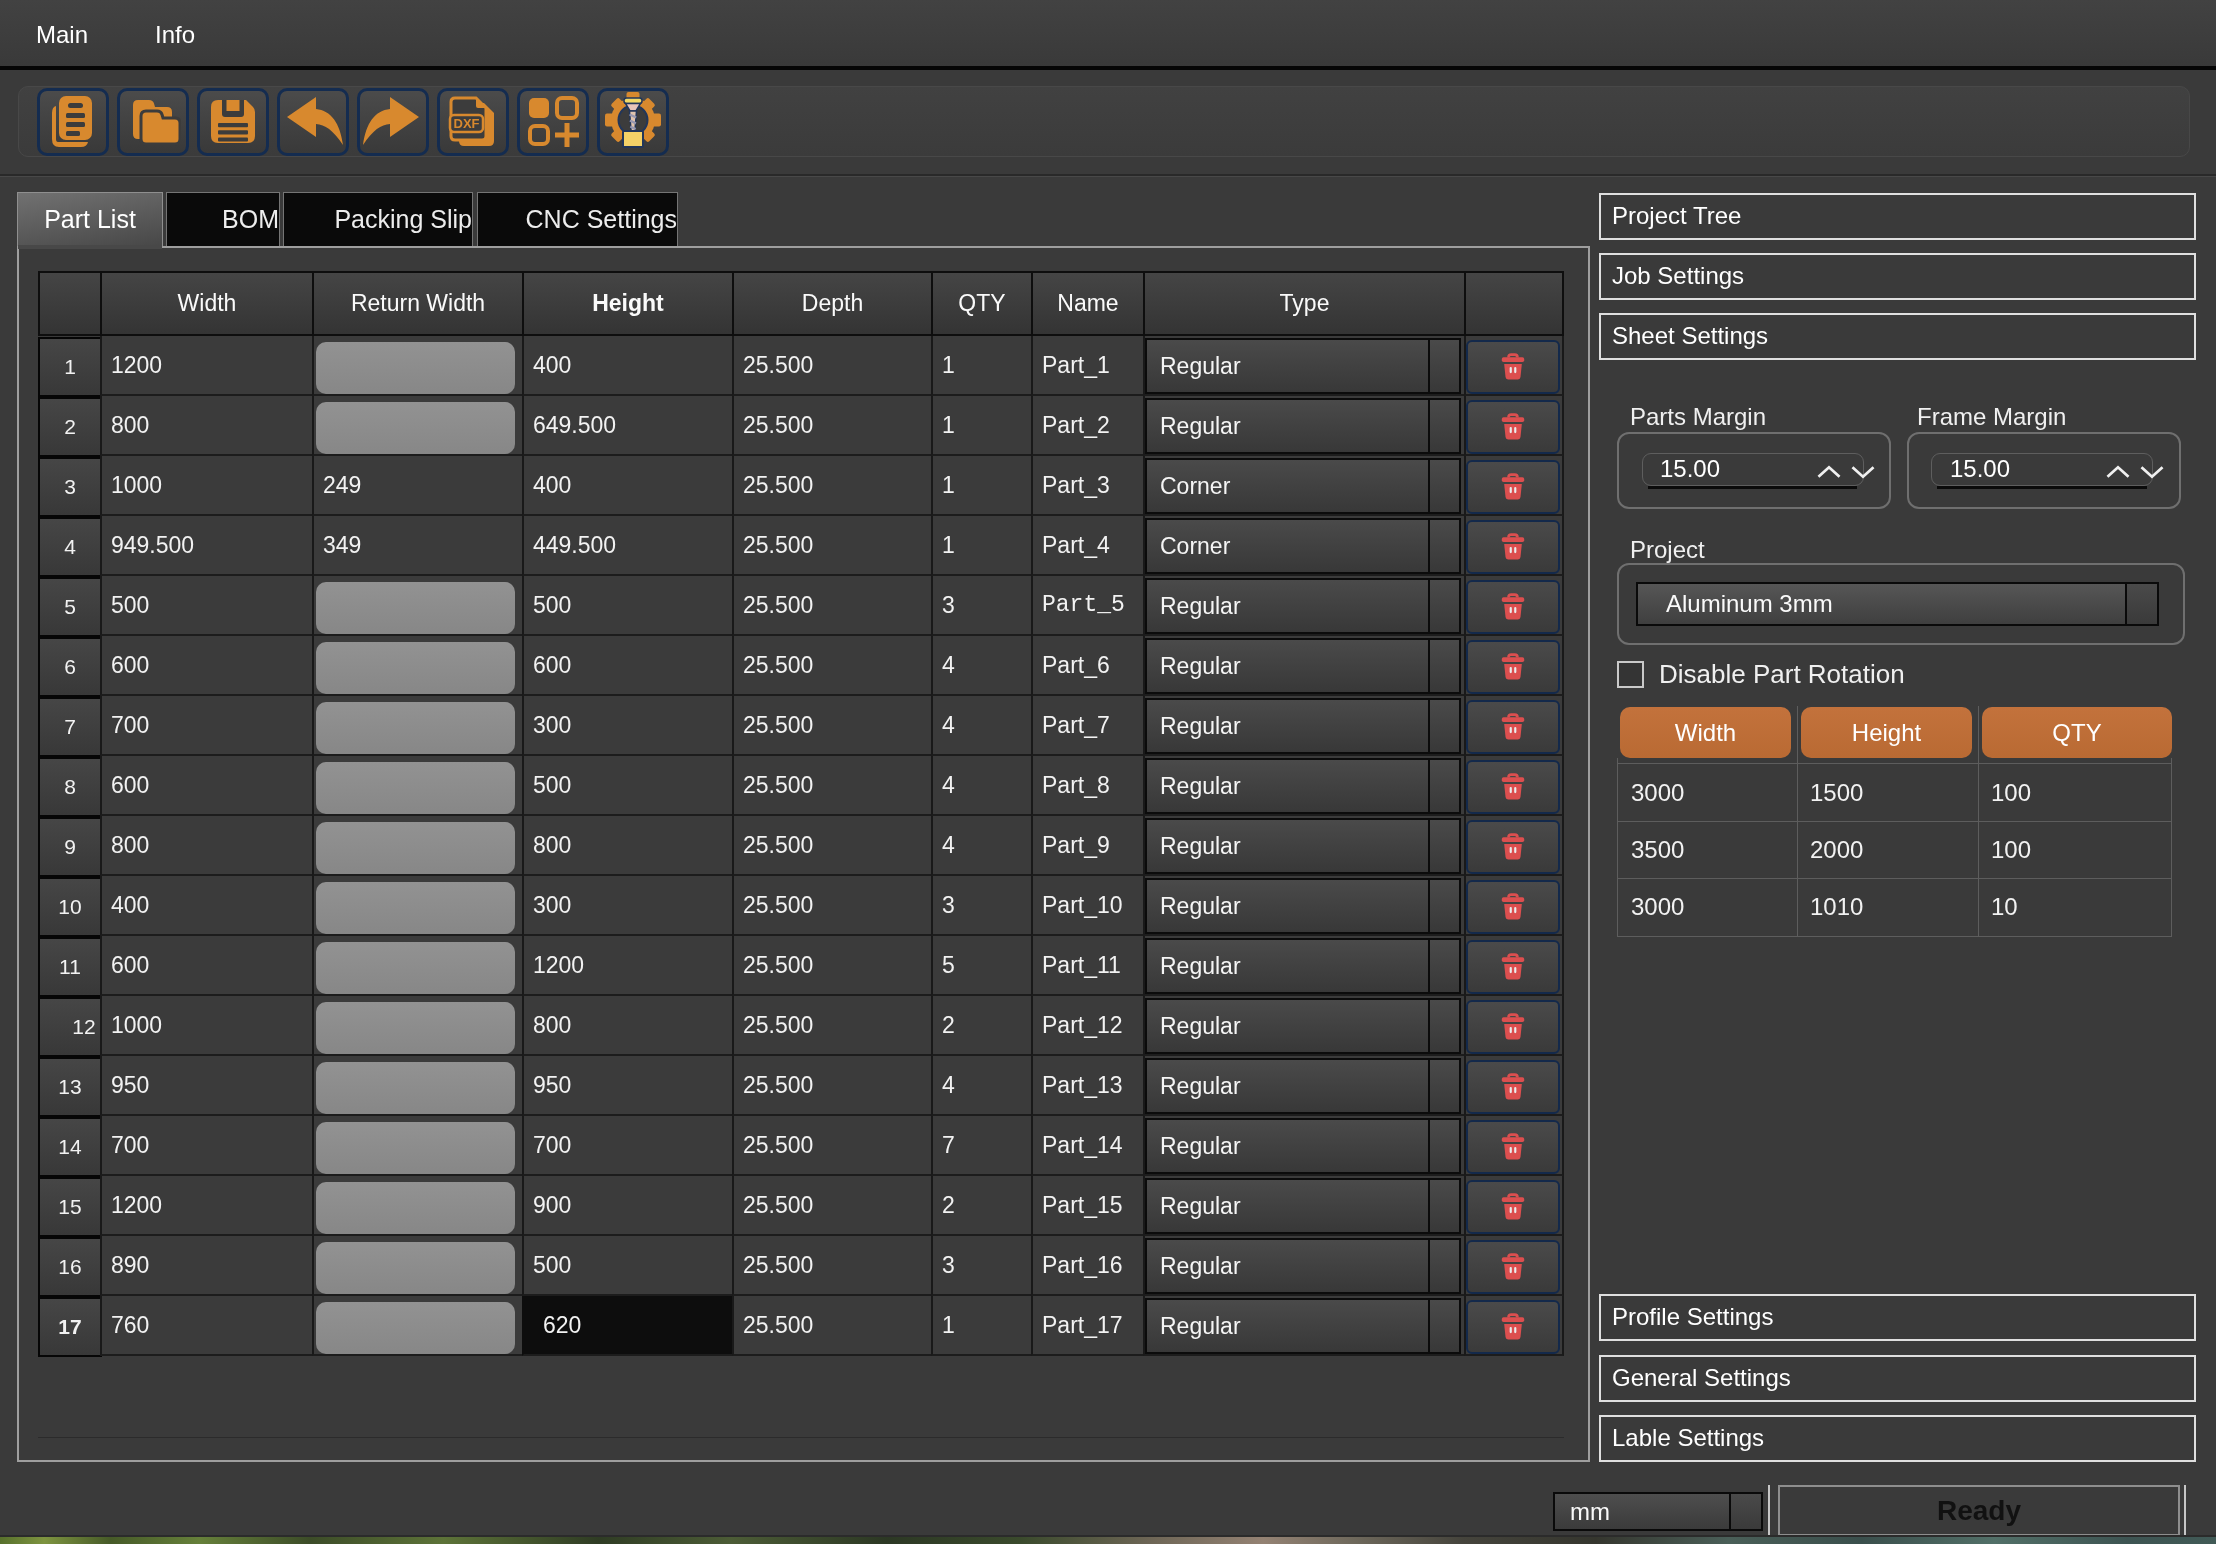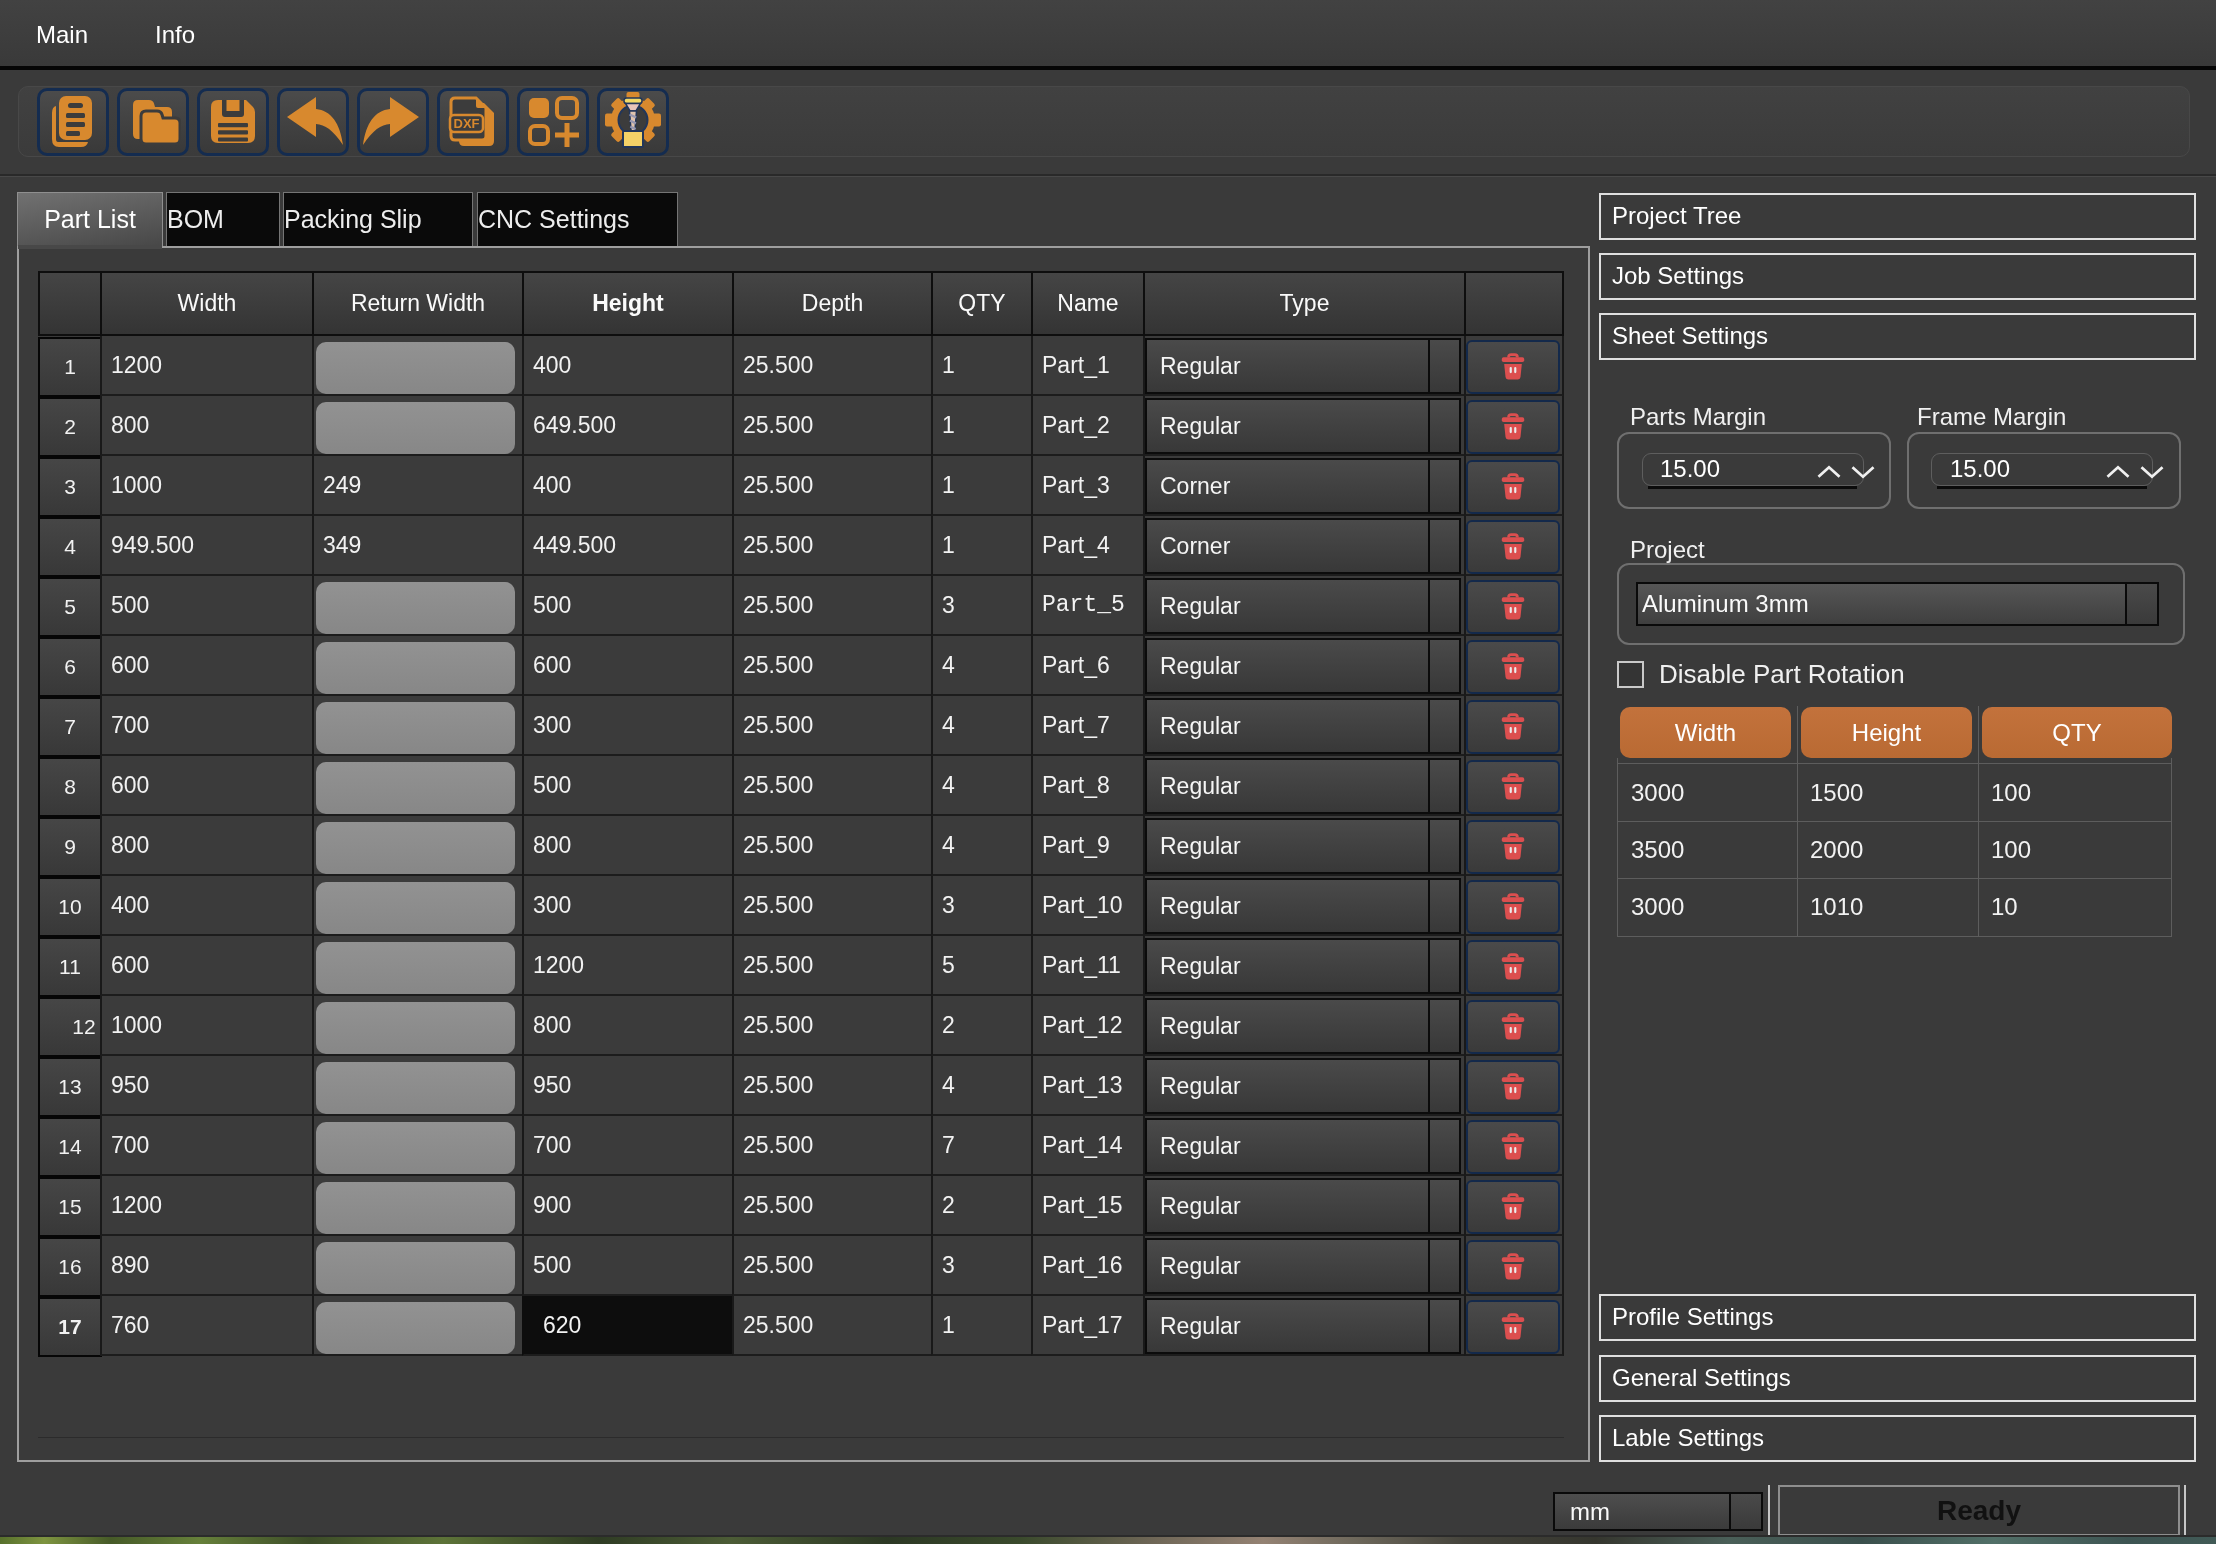--- a/index.html
+++ b/index.html
@@ -11,21 +11,21 @@
   #blackline { left:0; top:66px; width:2216px; height:4px; background:#060606; }
   
   #tbpanel { left:18px; top:86px; width:2172px; height:71px; border:1px solid #484848; border-radius:10px;
              background:linear-gradient(#414141,#3b3b3b); }
   .tbtn { top:88px; width:72px; height:68px; border:3px solid #142C50; border-radius:10px;
           background:linear-gradient(#4b4b4b,#393939); }
   .tbtn svg { position:absolute; left:50%; top:50%; transform:translate(-50%,-50%); }
   #tbsepd { left:0px; top:174px; width:2216px; height:2px; background:#292929; }
   #tbsepl { left:0px; top:176px; width:2216px; height:1px; background:#484848; }
   
-  .tab { top:192px; height:54px; font-size:25px; text-align:left; color:#ededed; background:#0a0a0a;
+  .tab { top:192px; height:54px; font-size:25px; text-align:right; color:#ededed; background:#0a0a0a;
          border:1px solid #757575; border-bottom:none; line-height:52px; }
   #tab-active { left:17px; top:192px; width:146px; height:55px; font-size:25px; text-align:center; color:#ffffff;
          background:linear-gradient(170deg,#717171,#474747); border:1px solid #8f8f8f; border-bottom:none; line-height:52px; }
   
   #tabpage { left:17px; top:246px; width:1573px; height:1216px; border:2px solid #9e9e9e; background:#3a3a3a; }
   
   .hcell { top:271px; height:65px; background:linear-gradient(#454545,#343434); border:2px solid #0e0e0e;
            color:#fafafa; font-size:23px; text-align:center; line-height:61px; }
   .cell  { background:#3b3b3b; border-left:2px solid #191919; border-bottom:2px solid #1c1c1c;
            font-size:23px; line-height:58px; padding-left:9px; white-space:nowrap; overflow:hidden; }
@@ -537,21 +537,21 @@
 <div class="abs" style="left:1950px; top:455px; font-size:24px; color:#fff;">15.00</div>
 <div class="abs uline" style="left:1937px; top:486px; width:210px;"></div>
 <svg class="chev" style="left:2101px; top:462px;" width="20" height="16" viewBox="0 0 26 19">
     <polyline points="3,14 13,5 23,14" fill="none" stroke="#f0f0f0" stroke-width="2.6"></polyline>
   </svg>
 <svg class="chev" style="left:2135px; top:462px;" width="20" height="16" viewBox="0 0 26 19">
     <polyline points="3,5 13,14 23,5" fill="none" stroke="#f0f0f0" stroke-width="2.6"></polyline>
   </svg>
 <div class="abs lbl" style="left:1630px; top:536px;">Project</div>
 <div class="abs grpbox" style="left:1617px; top:563px; width:568px; height:82px;"></div>
-<div class="abs combo" style="left:1636px; top:582px; width:523px; height:44px; line-height:40px; padding-left:4px;">Aluminum 3mm</div>
+<div class="abs combo" style="left:1636px; top:582px; width:523px; height:44px; line-height:40px; padding-left:28px;">Aluminum 3mm</div>
 <div class="abs combosep" style="left:2125px; top:584px; height:40px;"></div>
 <div class="abs comboarrow" style="left:2127px; top:584px; width:30px; height:40px;"></div>
 <div class="abs" style="left:1617px; top:661px; width:27px; height:27px; border:2px solid #c9c9c9; background:#343434;"></div>
 <div class="abs" style="left:1659px; top:659px; font-size:26px; color:#f0f0f0;">Disable Part Rotation</div>
 <div class="abs obtn" style="left:1620px; width:171px;">Width</div>
 <div class="abs obtn" style="left:1801px; width:171px;">Height</div>
 <div class="abs obtn" style="left:1982px; width:190px;">QTY</div>
 <div class="abs sline" style="left:1617px; top:763px; width:555px; height:1px;"></div>
 <div class="abs sline" style="left:1617px; top:821px; width:555px; height:1px;"></div>
 <div class="abs sline" style="left:1617px; top:878px; width:555px; height:1px;"></div>

